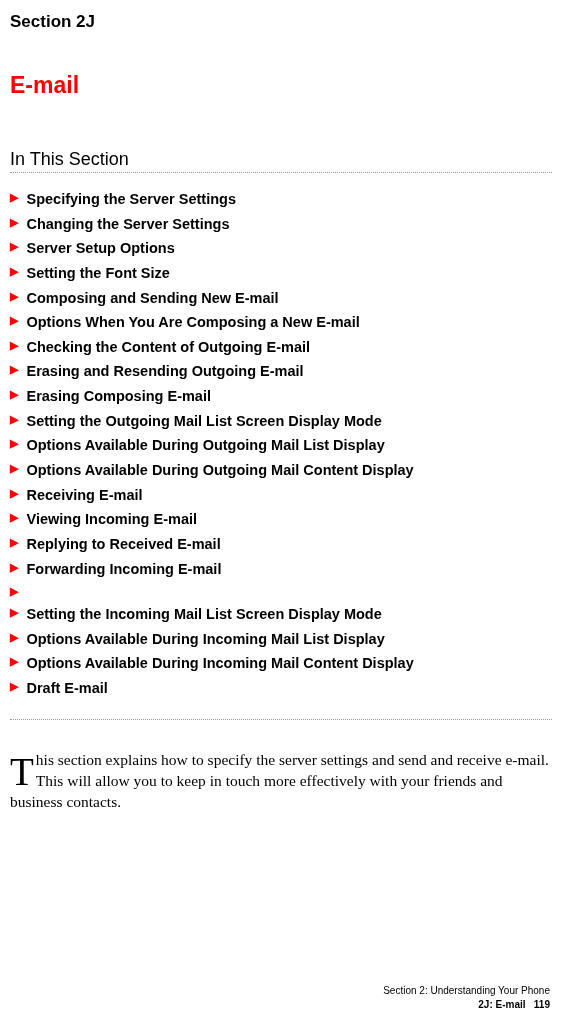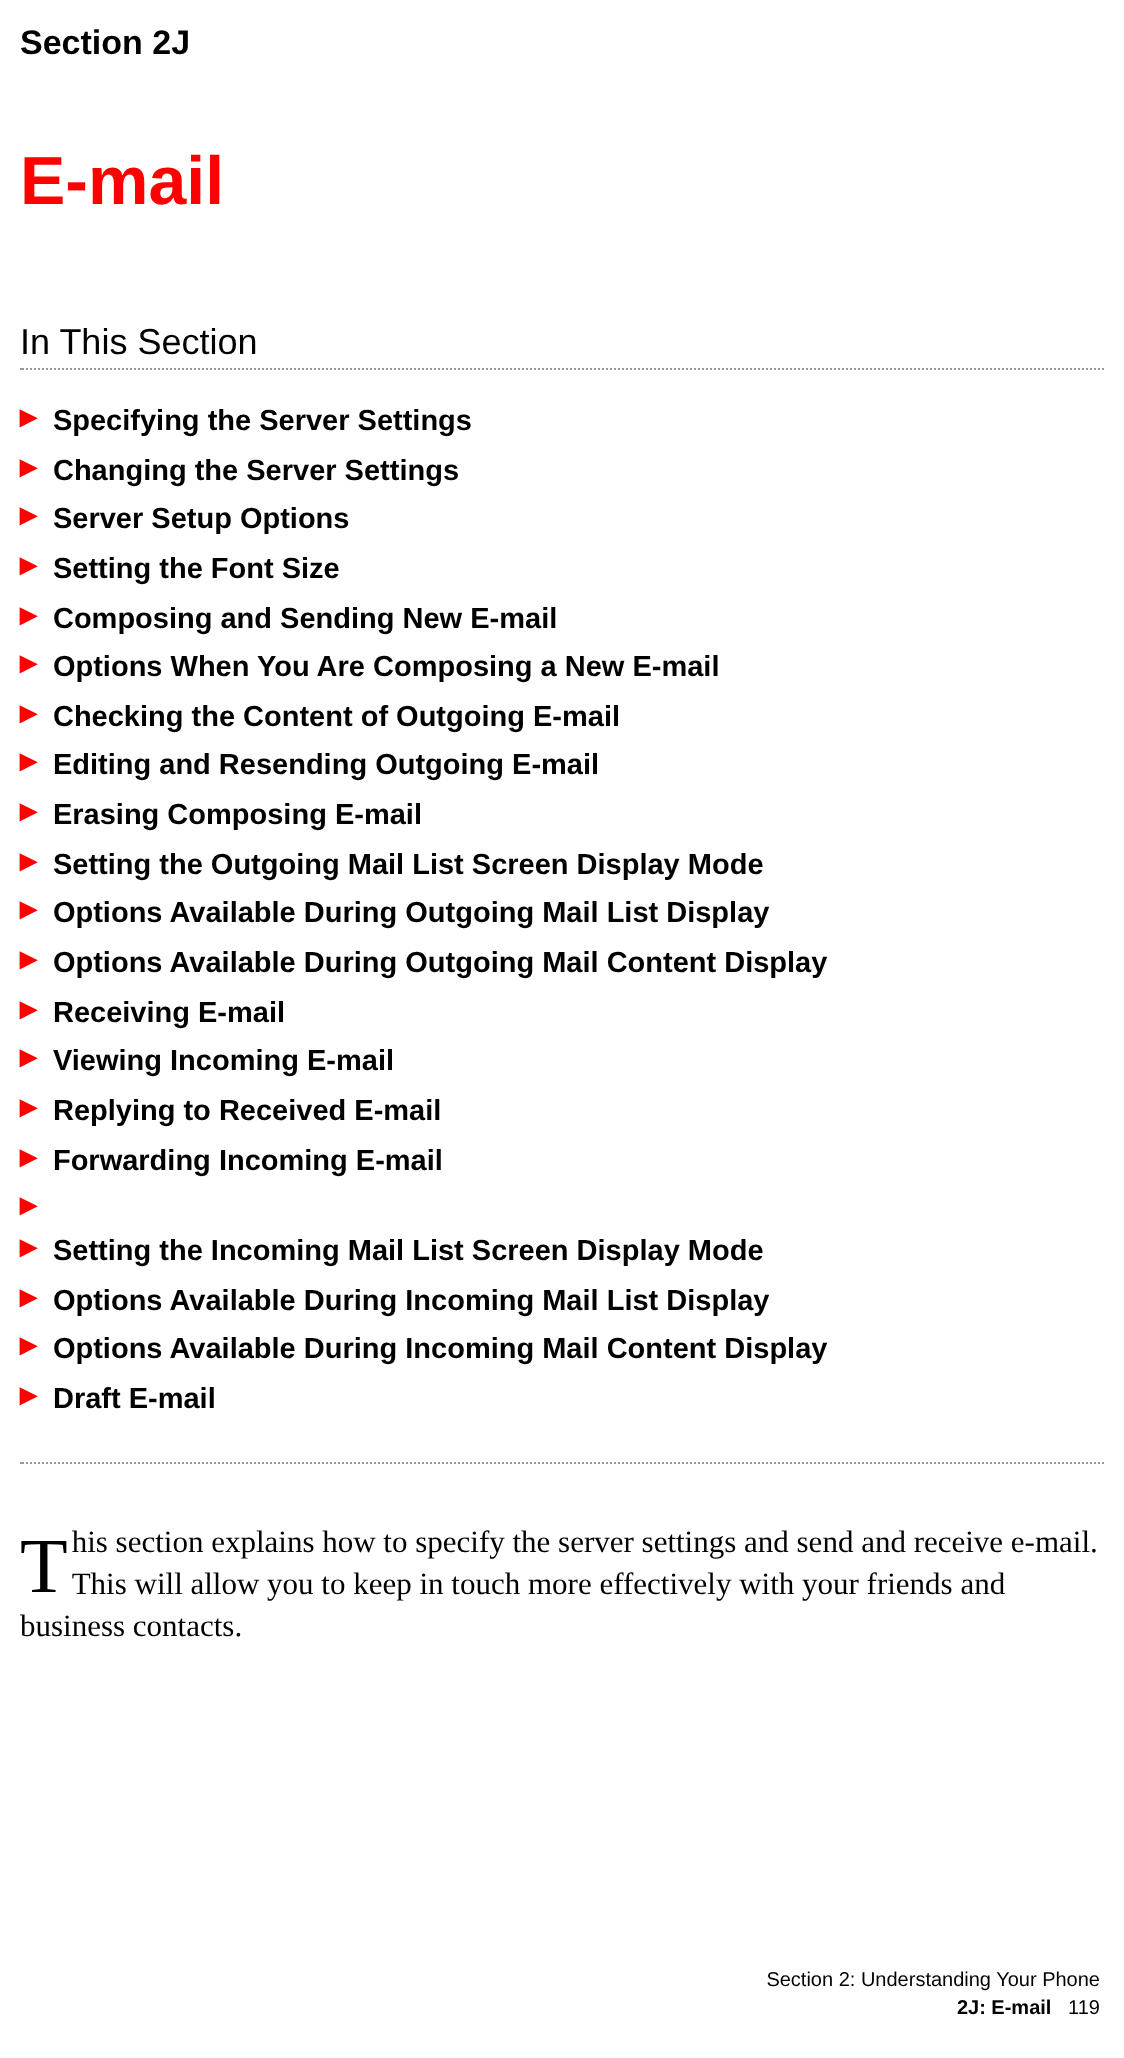--- a/index.html
+++ b/index.html
@@ -16,21 +16,21 @@
       position: relative;
     }
     .section-label {
       font-weight: bold;
       font-size: 17px;
       color: #000;
       margin-bottom: 40px;
     }
     .main-title {
       font-weight: bold;
-      font-size: 34px;
+      font-size: 23px;
       color: #ff0000;
       margin-bottom: 50px;
     }
     .subsection-title {
       font-weight: normal;
       font-size: 18px;
       color: #000;
       margin-bottom: 2px;
     }
     .dotted-line {
@@ -87,21 +87,21 @@
       line-height: 1.35;
     }
     .footer-line1 {
       color: #000;
     }
     .footer-line2 {
       font-weight: bold;
       color: #000;
     }
     .footer-page {
-      font-weight: normal;
+      font-weight: bold;
     }
   </style>
 </head>
 <body>
 
 <div class="section-label">Section 2J</div>
 
 <div class="main-title">E-mail</div>
 
 <div class="subsection-title">In This Section</div>
@@ -131,21 +131,21 @@
   <li>
       <span class="bullet-icon">▶</span>
       <span>Options When You Are Composing a New E-mail</span>
     </li>
   <li>
       <span class="bullet-icon">▶</span>
       <span>Checking the Content of Outgoing E-mail</span>
     </li>
   <li>
       <span class="bullet-icon">▶</span>
-      <span>Editing and Resending Outgoing E-mail</span>
+      <span>Erasing and Resending Outgoing E-mail</span>
     </li>
   <li>
       <span class="bullet-icon">▶</span>
       <span>Erasing Composing E-mail</span>
     </li>
   <li>
       <span class="bullet-icon">▶</span>
       <span>Setting the Outgoing Mail List Screen Display Mode</span>
     </li>
   <li>

